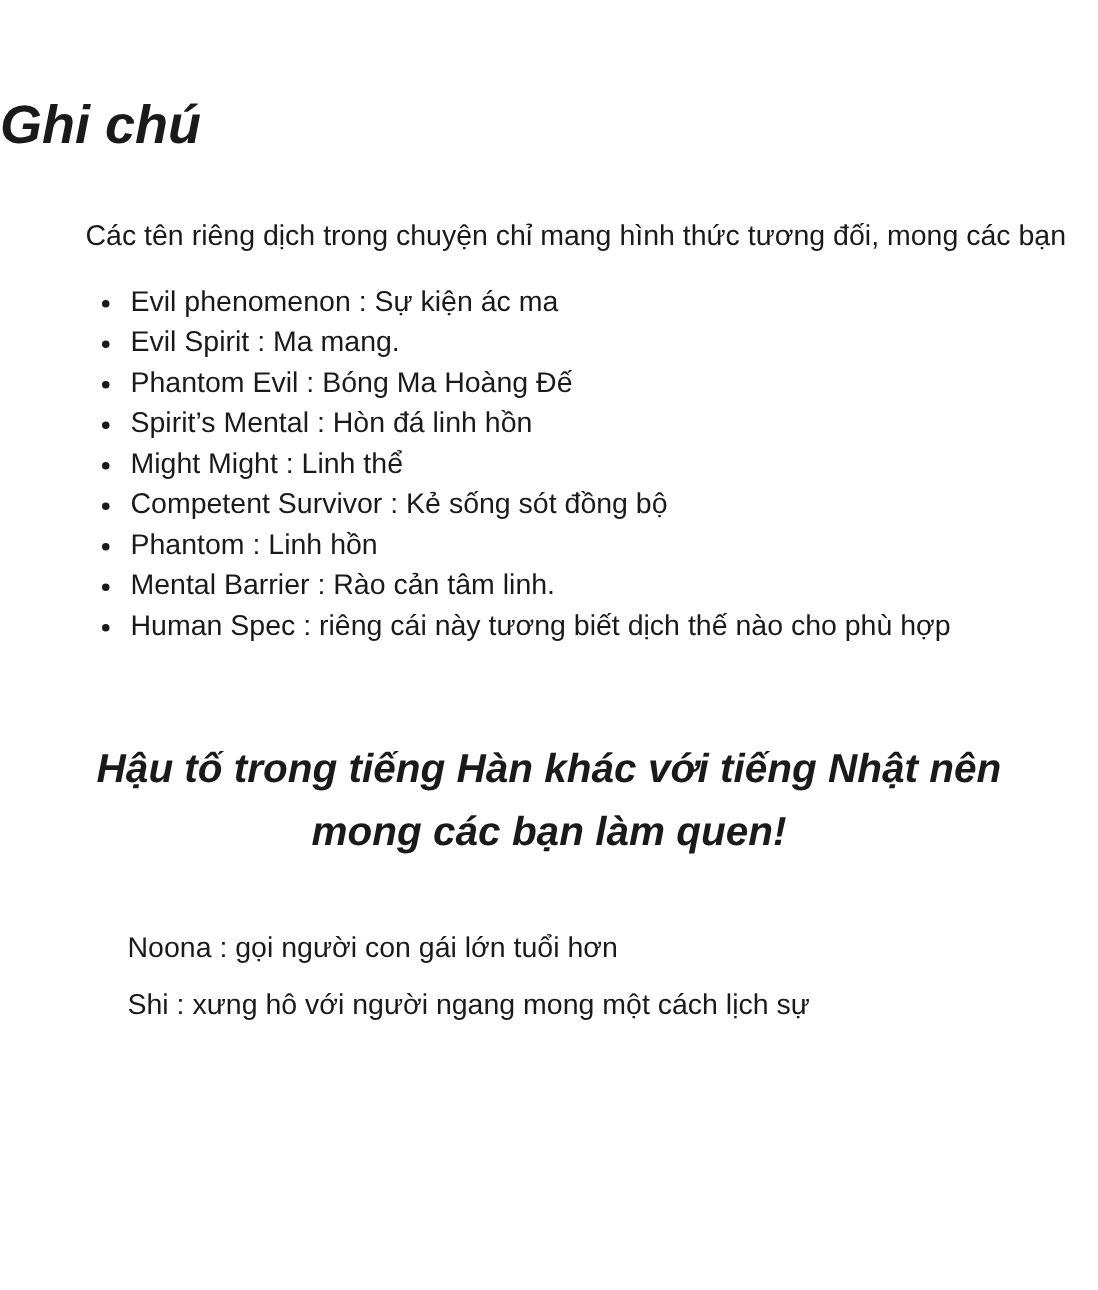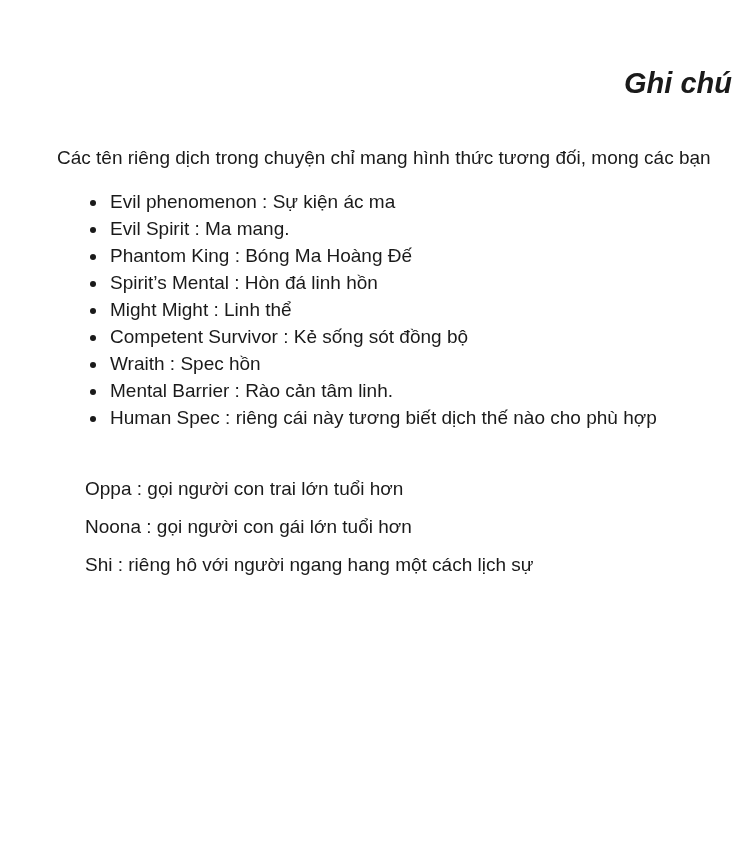--- a/index.html
+++ b/index.html
@@ -16,38 +16,38 @@
   }
   .doc-page {
     width: 732px;
     height: 860px;
     box-sizing: border-box;
     padding-top: 66px;
     background: #ffffff;
   }
   .title {
     margin: 0;
-    text-align: right;
-    font-size: 29px;
+    text-align: left;
+    font-size: 36px;
     line-height: 34px;
     font-style: italic;
     font-weight: bold;
   }
   .intro {
     margin: 22px 30px 0 57px;
     font-size: 19px;
     line-height: 28px;
   }
   .intro-line {
     white-space: nowrap;
     margin-top: 44px;
   }
   .glossary {
     margin: 16px 0 0 0;
-    padding-left: 108px;
+    padding-left: 85px;
     list-style: disc;
     font-size: 19px;
     line-height: 27px;
   }
   .glossary li {
     padding-left: 2px;
   }
   .subheading {
     margin: 60px 0 0 0;
     text-align: center;
@@ -73,29 +73,32 @@
 
   <h1 class="title">Ghi chú</h1>
 
   <div class="intro">
     <div class="intro-line">Các tên riêng dịch trong chuyện chỉ mang hình thức tương đối, mong các bạn</div>
   </div>
 
   <ul class="glossary">
     <li>Evil phenomenon : Sự kiện ác ma</li>
     <li>Evil Spirit : Ma mang.</li>
-    <li>Phantom King : Bóng Ma Hoàng Đế</li>
+    <li>Phantom Evil : Bóng Ma Hoàng Đế</li>
     <li>Spirit’s Mental : Hòn đá linh hồn</li>
     <li>Might Might : Linh thể</li>
     <li>Competent Survivor : Kẻ sống sót đồng bộ</li>
-    <li>Wraith : Spec hồn</li>
+    <li>Phantom : Linh hồn</li>
     <li>Mental Barrier : Rào cản tâm linh.</li>
     <li>Human Spec : riêng cái này tương biết dịch thế nào cho phù hợp</li>
   </ul>
 
+  <h2 class="subheading">
+    <div>Hậu tố trong tiếng Hàn khác với tiếng Nhật nên</div>
+    <div>mong các bạn làm quen!</div>
+  </h2>
 
   <div class="honorifics">
-    <p>Oppa : gọi người con trai lớn tuổi hơn</p>
     <p>Noona : gọi người con gái lớn tuổi hơn</p>
-    <p>Shi : riêng hô với người ngang hang một cách lịch sự</p>
+    <p>Shi : xưng hô với người ngang mong một cách lịch sự</p>
   </div>
 
 </div>
 
 </body></html>

